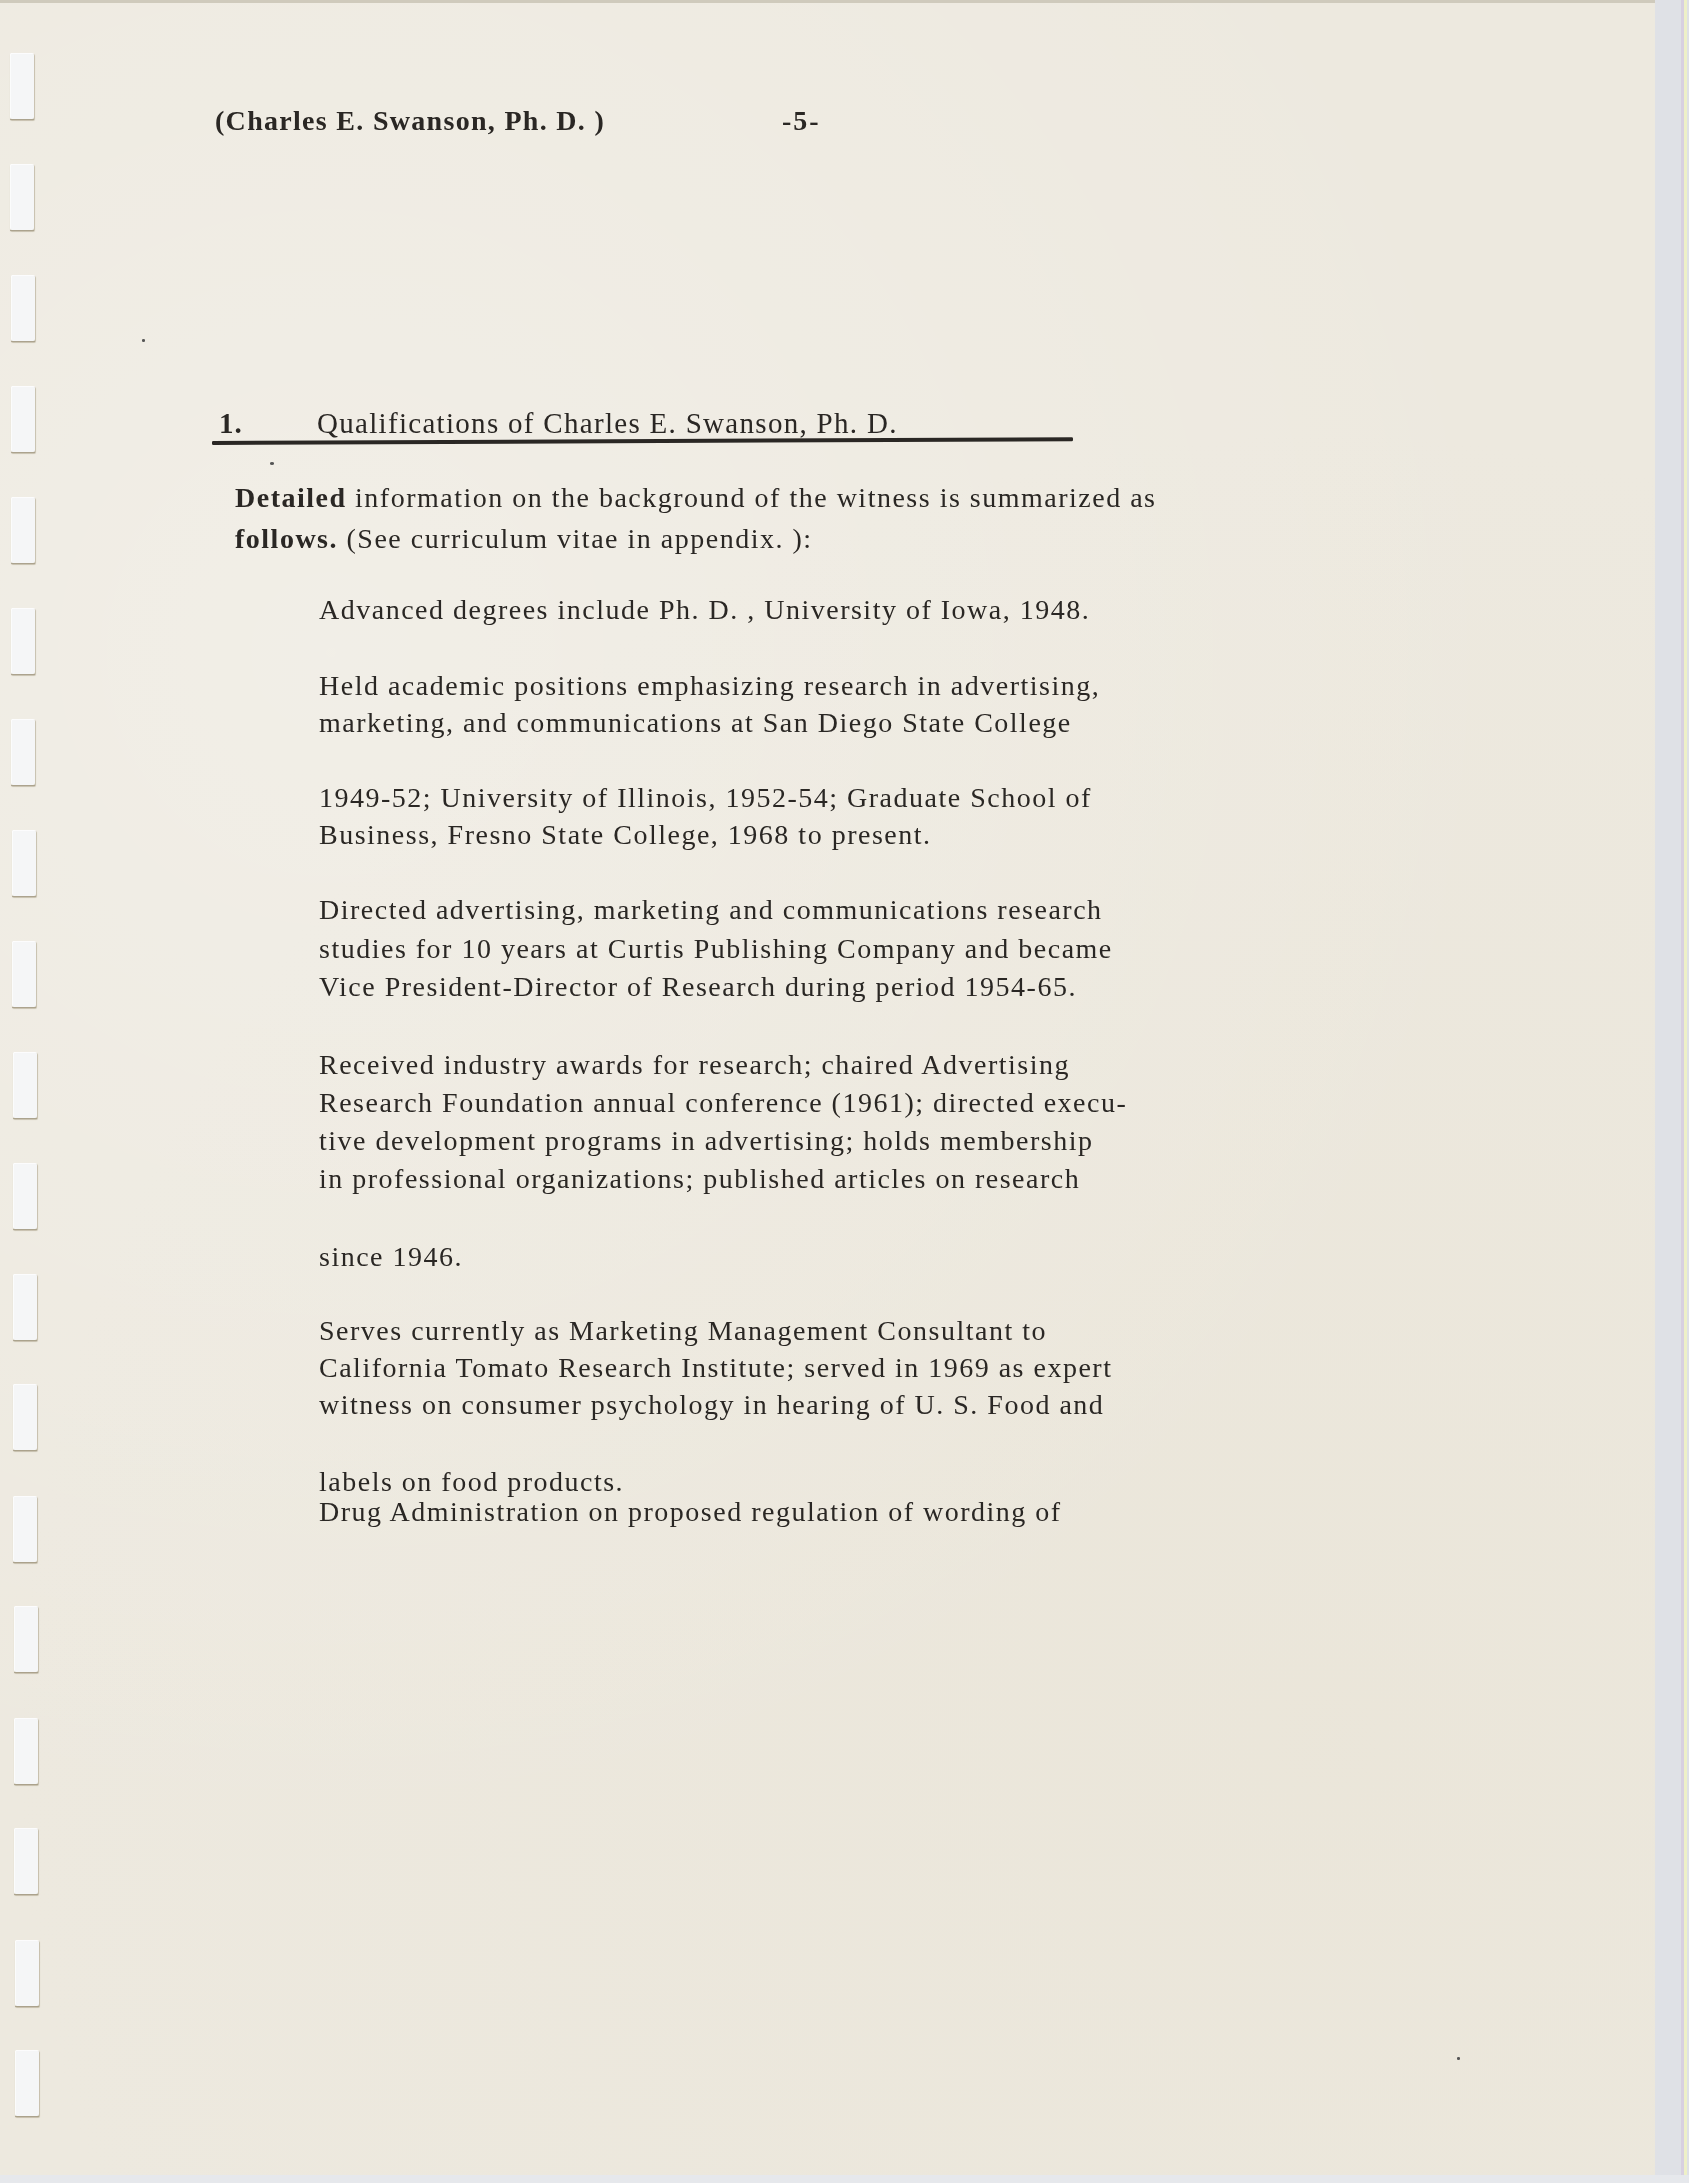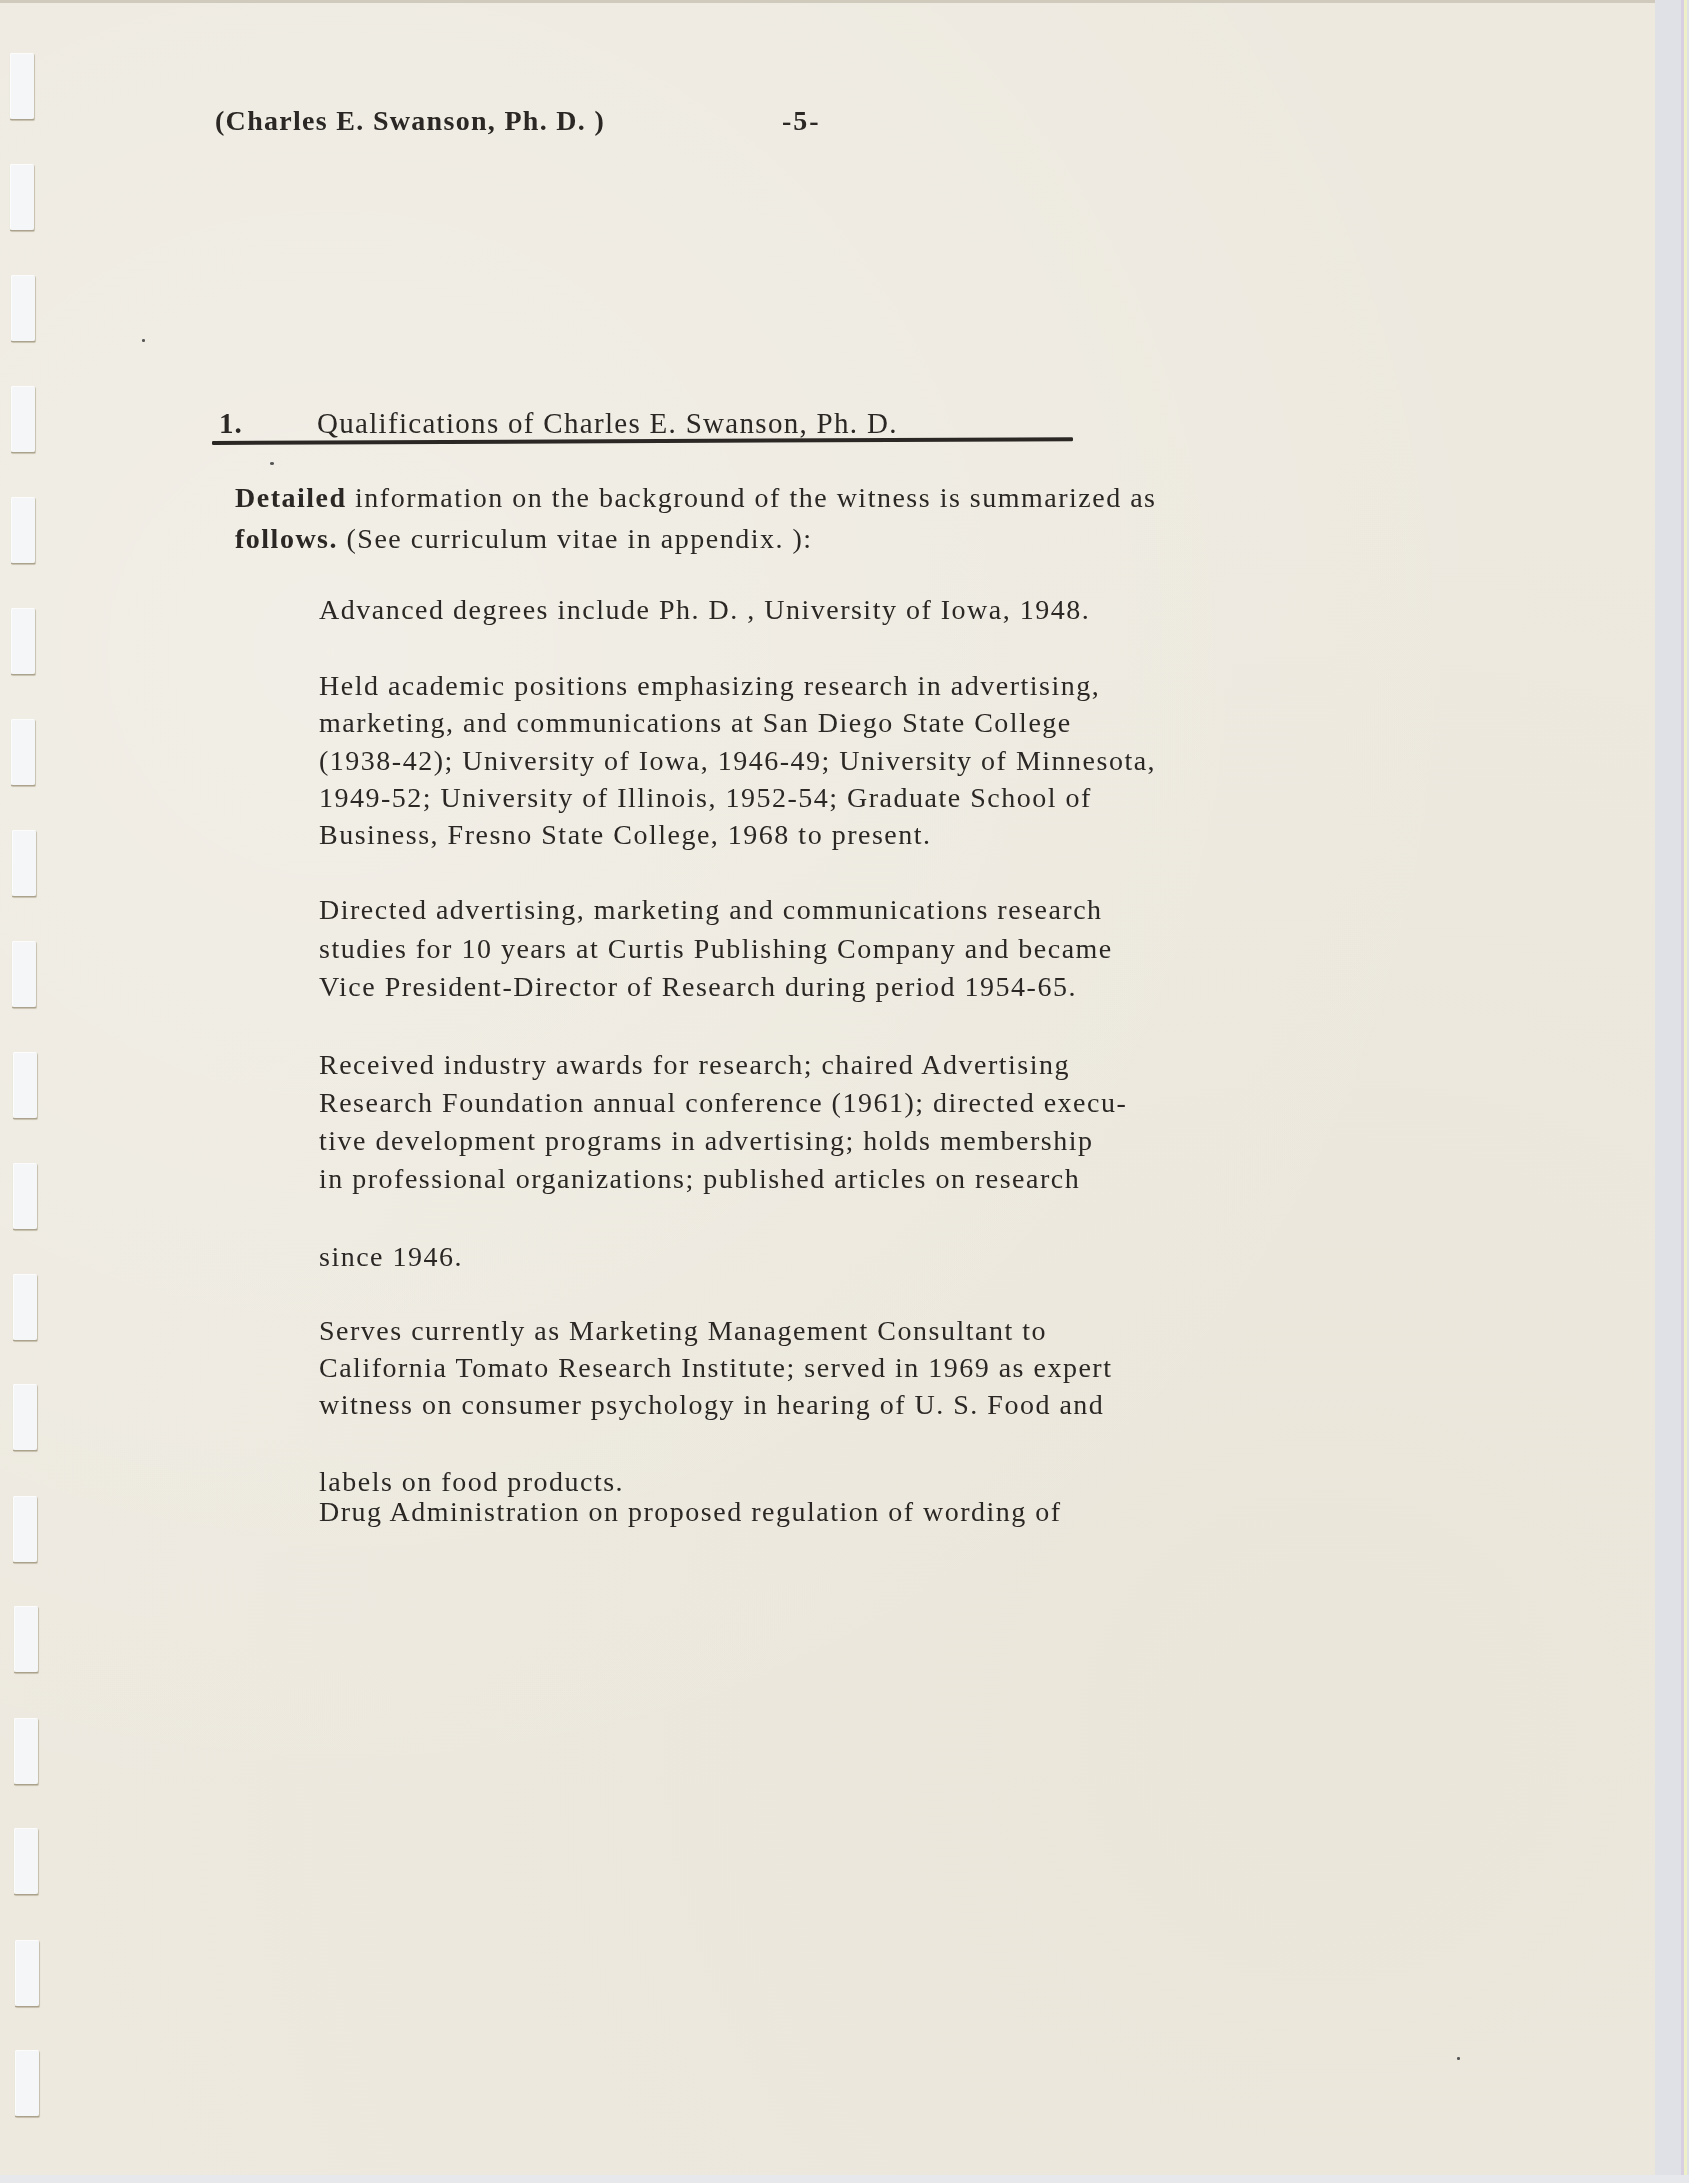--- a/index.html
+++ b/index.html
@@ -169,21 +169,20 @@
   <div class="speck" style="left:142px;top:339px;width:2.6px;height:2.6px;"></div>
   <div class="speck" style="left:1457px;top:2057px;width:2.6px;height:2.6px;"></div>
 
   <div class="txt intro bold-lead" style="top:482px;"><span class="bold-word">Detailed</span> information on the background of the witness is summarized as</div>
   <div class="txt intro" style="top:523px;"><span class="bold-word">follows.</span>  (See curriculum vitae in appendix. ):</div>
 
   <div class="txt para" style="top:594px;">Advanced degrees include Ph. D. ,  University of Iowa,  1948.</div>
 
   <div class="txt para" style="top:670px;">Held academic positions emphasizing research in advertising,</div>
   <div class="txt para" style="top:707px;">marketing,  and communications at San Diego State College</div>
-  <div class="txt para" style="top:745px;">(1938-42); University of Iowa,  1946-49; University of Minnesota,</div>
   <div class="txt para" style="top:782px;">1949-52; University of Illinois,  1952-54; Graduate School of</div>
   <div class="txt para" style="top:819px;">Business,  Fresno State College,  1968 to present.</div>
 
   <div class="txt para" style="top:894px;">Directed advertising,  marketing and communications research</div>
   <div class="txt para" style="top:933px;">studies for 10 years at Curtis Publishing Company and became</div>
   <div class="txt para" style="top:971px;">Vice President-Director of Research during period 1954-65.</div>
 
   <div class="txt para" style="top:1049px;text-align:right;">Received industry awards for research; chaired Advertising</div>
   <div class="txt para" style="top:1087px;">Research Foundation annual conference (1961); directed execu-</div>
   <div class="txt para" style="top:1125px;">tive development programs in advertising; holds membership</div>

